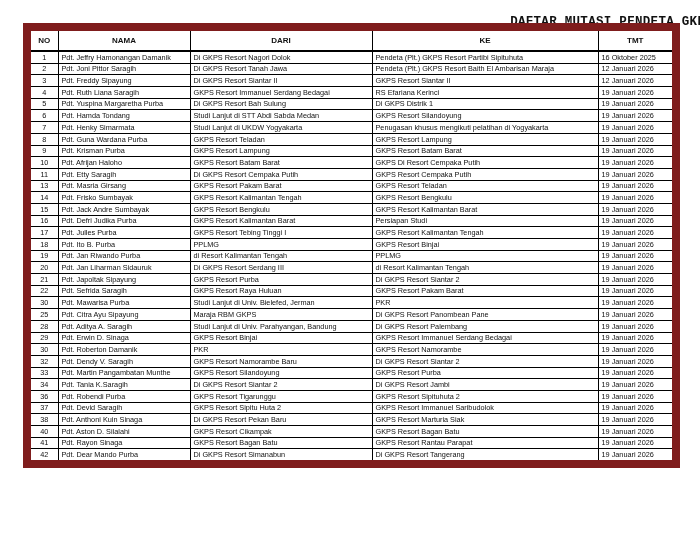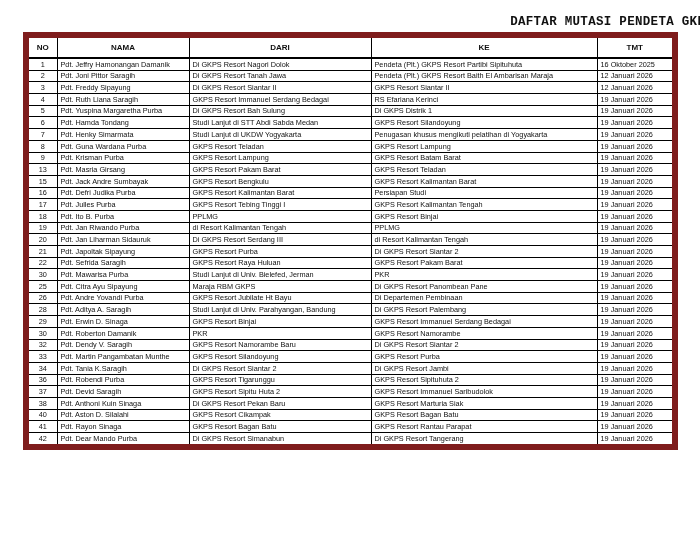--- a/index.html
+++ b/index.html
@@ -26,26 +26,26 @@
     text-align: right;
     font-family: Liberation Mono, monospace;
     font-weight: bold;
     font-size: 12.5px;
     letter-spacing: 0.3px;
     color: #111111;
     margin: 13px;
   }
   table.mutasi {
     position: absolute;
-    top: 32px;
+    top: 23px;
     left: 23px;
     width: 649px;
     border-collapse: collapse;
     table-layout: fixed;
-    border: 6px solid #7f1d1d;
+    border: 8px solid #7f1d1d;
   }
   table.mutasi th {
     border: 1px solid #000000;
     border-bottom: 2px solid #000000;
     font-family: "Liberation Sans", sans-serif;
     font-weight: bold;
     font-size: 8px;
     text-align: center;
     height: 19px;
     padding: 0 2px;
@@ -155,27 +155,48 @@
           <td class="col-tmt">19 Januari 2026</td>
         </tr>
         <tr>
           <td class="col-no">9</td>
           <td class="col-nama">Pdt. Krisman Purba</td>
           <td class="col-dari">GKPS Resort Lampung</td>
           <td class="col-ke">GKPS Resort Batam Barat</td>
           <td class="col-tmt">19 Januari 2026</td>
         </tr>
         <tr>
+          <td class="col-no">10</td>
+          <td class="col-nama">Pdt. Afrijan Haloho</td>
+          <td class="col-dari">GKPS Resort Batam Barat</td>
+          <td class="col-ke">GKPS Di Resort Cempaka Putih</td>
+          <td class="col-tmt">19 Januari 2026</td>
+        </tr>
+        <tr>
+          <td class="col-no">11</td>
+          <td class="col-nama">Pdt. Etty Saragih</td>
+          <td class="col-dari">Di GKPS Resort Cempaka Putih</td>
+          <td class="col-ke">GKPS Resort Cempaka Putih</td>
+          <td class="col-tmt">19 Januari 2026</td>
+        </tr>
+        <tr>
           <td class="col-no">13</td>
           <td class="col-nama">Pdt. Masria Girsang</td>
           <td class="col-dari">GKPS Resort Pakam Barat</td>
           <td class="col-ke">GKPS Resort Teladan</td>
           <td class="col-tmt">19 Januari 2026</td>
         </tr>
         <tr>
+          <td class="col-no">14</td>
+          <td class="col-nama">Pdt. Frisko Sumbayak</td>
+          <td class="col-dari">GKPS Resort Kalimantan Tengah</td>
+          <td class="col-ke">GKPS Resort Bengkulu</td>
+          <td class="col-tmt">19 Januari 2026</td>
+        </tr>
+        <tr>
           <td class="col-no">15</td>
           <td class="col-nama">Pdt. Jack Andre Sumbayak</td>
           <td class="col-dari">GKPS Resort Bengkulu</td>
           <td class="col-ke">GKPS Resort Kalimantan Barat</td>
           <td class="col-tmt">19 Januari 2026</td>
         </tr>
         <tr>
           <td class="col-no">16</td>
           <td class="col-nama">Pdt. Defri Judika Purba</td>
           <td class="col-dari">GKPS Resort Kalimantan Barat</td>
@@ -229,27 +250,20 @@
           <td class="col-nama">Pdt. Mawarisa Purba</td>
           <td class="col-dari">Studi Lanjut di Univ. Bielefed, Jerman</td>
           <td class="col-ke">PKR</td>
           <td class="col-tmt">19 Januari 2026</td>
         </tr>
         <tr>
           <td class="col-no">25</td>
           <td class="col-nama">Pdt. Citra Ayu Sipayung</td>
           <td class="col-dari">Maraja RBM GKPS</td>
           <td class="col-ke">Di GKPS Resort Panombean Pane</td>
-          <td class="col-tmt">19 Januari 2026</td>
-        </tr>
-        <tr>
-          <td class="col-no">26</td>
-          <td class="col-nama">Pdt. Andre Yovandi Purba</td>
-          <td class="col-dari">GKPS Resort Jubilate Ht Bayu</td>
-          <td class="col-ke">Di Departemen Pembinaan</td>
           <td class="col-tmt">19 Januari 2026</td>
         </tr>
         <tr>
           <td class="col-no">28</td>
           <td class="col-nama">Pdt. Aditya A. Saragih</td>
           <td class="col-dari">Studi Lanjut di Univ. Parahyangan, Bandung</td>
           <td class="col-ke">Di GKPS Resort Palembang</td>
           <td class="col-tmt">19 Januari 2026</td>
         </tr>
         <tr>

